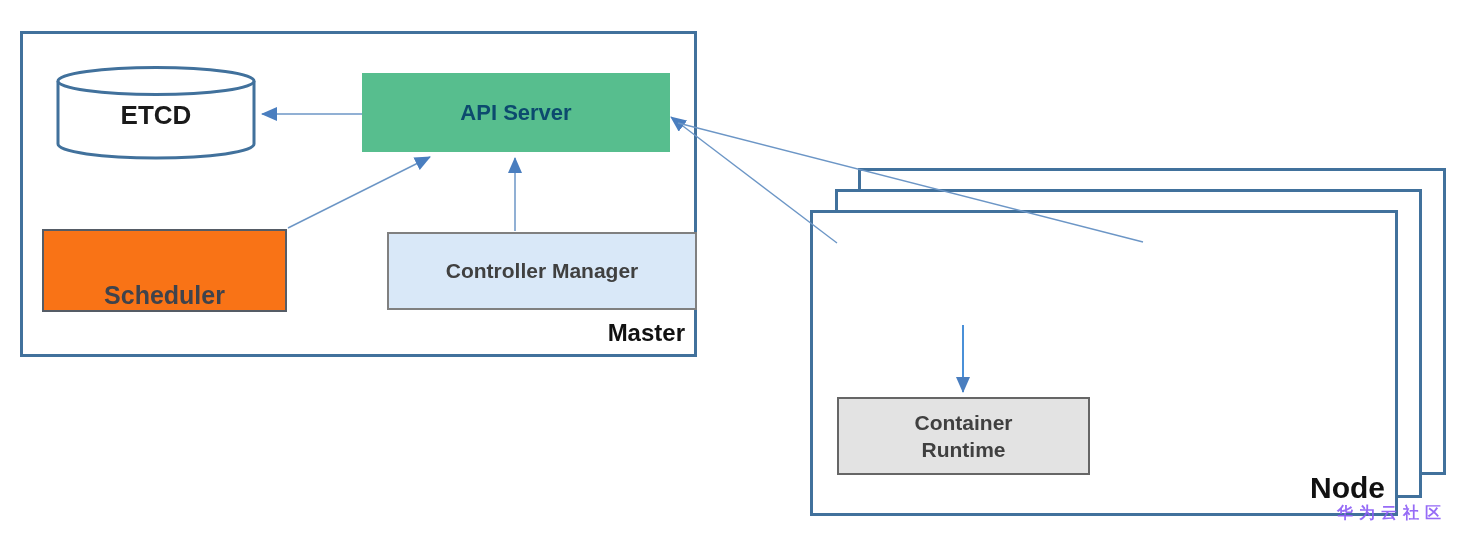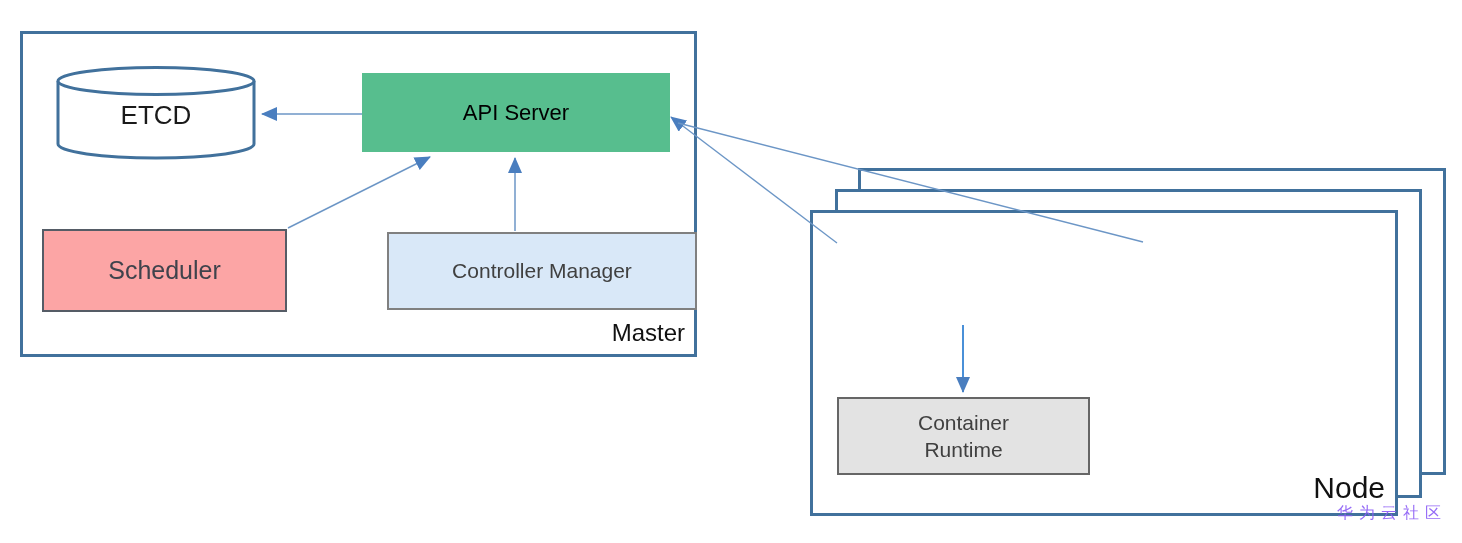--- a/index.html
+++ b/index.html
@@ -7,20 +7,21 @@
     padding: 0;
     background: #ffffff;
   }
   .canvas {
     position: relative;
     width: 1462px;
     height: 543px;
     background: #ffffff;
     font-family: "Liberation Sans", sans-serif;
     overflow: hidden;
+    font-weight: bold;
   }
   .abs { position: absolute; box-sizing: border-box; }
 
   
   .frame {
     border: 3px solid #41719C;
     background: #ffffff;
   }
   .master-box   { left: 20px;  top: 31px;  width: 677px; height: 326px; background: transparent; }
   .node-back    { left: 858px; top: 168px; width: 588px; height: 307px; }
@@ -30,25 +31,25 @@
   
   .comp {
     display: flex;
     align-items: center;
     justify-content: center;
     text-align: center;
     color: #404040;
   }
   .api-server {
     left: 362px; top: 73px; width: 308px; height: 79px;
-    background: #57BE8E; color: #000000; font-size: 22px;
+    background: #57BE8E; color: #0c4a6e; font-size: 22px;
   }
   .scheduler {
     left: 42px; top: 229px; width: 245px; height: 83px;
-    background: #fca5a5; border: 2px solid #555C66; font-size: 25px; color: #3F434C;
+    background: #f97316; border: 2px solid #555C66; font-size: 25px; color: #3F434C; align-items: flex-end;
   }
   .controller-manager {
     left: 360px; top: 232px; width: 310px; height: 78px;
     background: #D9E8F8; border: 2px solid #808080; font-size: 21px; margin-left: 27px;
   }
   .kubelet {
     left: 837px; top: 243px; width: 253px; height: 80px;
     background: #3898F5; color: #ffffff; font-size: 22px;
   }
   .kube-proxy {

